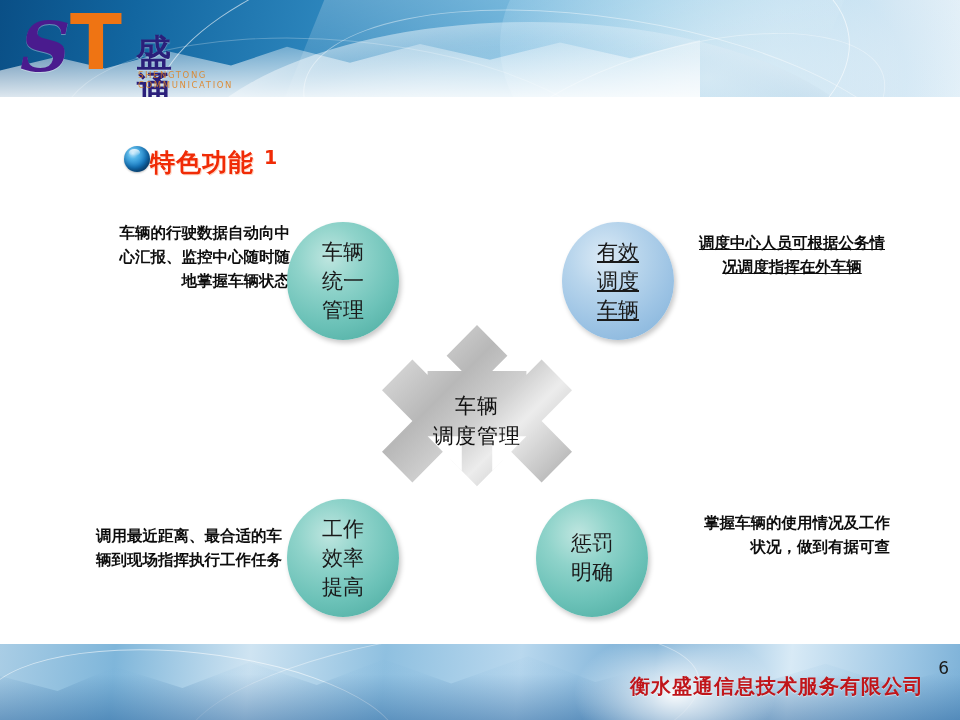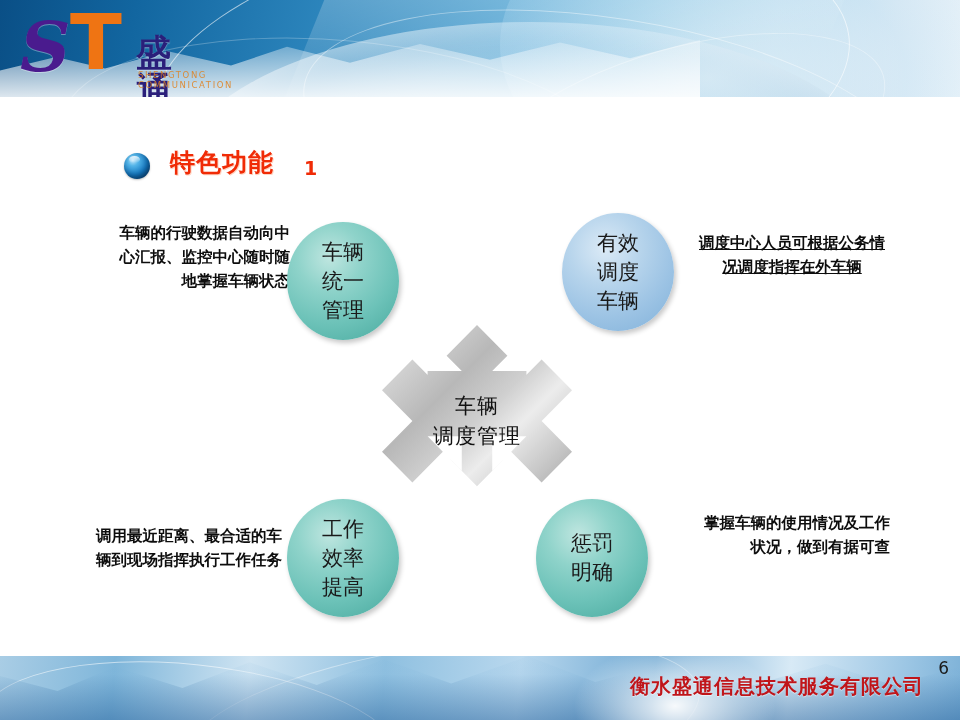--- a/index.html
+++ b/index.html
@@ -59,21 +59,21 @@
     color:#2a1f7a;letter-spacing:4px;
     font-family:"DejaVu Sans","Liberation Sans",sans-serif;
     text-shadow:0 1px 1px rgba(255,255,255,.45);
   }
   .logo-en{
     position:absolute;left:120px;top:58px;font-size:8.5px;letter-spacing:1.6px;
     color:#e0801d;font-weight:normal;opacity:.85;
   }
 
   
-  .title-row{position:absolute;left:124px;top:146px;display:flex;align-items:flex-end;gap:20px;}
+  .title-row{position:absolute;left:124px;top:146px;display:flex;align-items:flex-start;gap:0;}
   .bullet-sphere{
     width:26px;height:26px;border-radius:50%;
     background:radial-gradient(circle at 34% 28%,#bfe6fb 0%,#53b4e8 22%,#1479c4 58%,#0a4e8c 84%,#07396a 100%);
     box-shadow:inset -2px -3px 6px rgba(0,0,0,.35),0 1px 2px rgba(0,0,0,.25);
     position:relative;
   }
   .bullet-sphere::after{
     content:"";position:absolute;left:5px;top:3px;width:11px;height:7px;border-radius:50%;
     background:linear-gradient(to bottom,rgba(255,255,255,.85),rgba(255,255,255,0));
   }
@@ -92,21 +92,21 @@
     font-size:21px;line-height:29px;font-weight:normal;color:#1a1a1a;
     box-shadow:2px 3px 5px rgba(0,0,0,.22);
   }
   .ell-teal{
     background:radial-gradient(circle at 38% 30%,#bfe6e0 0%,#8fd3ca 30%,#6cc2b8 62%,#47a89d 100%);
   }
   .ell-blue{
     background:radial-gradient(circle at 38% 30%,#dbeaf6 0%,#b8d5ec 32%,#9cc3e4 64%,#7fb0d9 100%);
   }
   .e-tl{left:287px;top:127px;}
-  .e-tr{left:562px;top:118px;}
+  .e-tr{left:562px;top:127px;text-decoration:underline;}
   .e-bl{left:287px;top:404px;}
   .e-br{left:536px;top:404px;font-family:Liberation Serif, serif;}
 
   .arrow4{
     position:absolute;left:382px;top:230px;width:190px;height:192px;
     background:linear-gradient(135deg,#e9e9e9 0%,#d5d5d5 14%,#b8b8b8 34%,#cfcfcf 50%,#ececec 62%,#c9c9c9 78%,#a9a9a9 92%,#bdbdbd 100%);
     clip-path:polygon(
       50% 0%,
       66% 16%, 58% 24%, 76% 24%, 76% 42%, 68% 34%,
       84% 18%, 100% 34%, 84% 50%,
@@ -130,21 +130,21 @@
     position:absolute;font-size:15.5px;line-height:24px;color:#0d0d0d;font-weight:bold;
     font-family:"DejaVu Sans","Liberation Sans",sans-serif;
   }
   .st-tl{left:112px;top:126px;width:178px;text-align:right;}
   .st-tr{left:694px;top:136px;width:196px;text-align:center;text-decoration:underline;}
   .st-bl{left:86px;top:412px;width:196px;text-align:right;margin-top:17px;}
   .st-br{left:694px;top:416px;width:196px;text-align:right;}
 
   
   .footer{
-    position:absolute;left:0;bottom:0;width:960px;height:64px;overflow:hidden;
+    position:absolute;left:0;bottom:0;width:960px;height:76px;overflow:hidden;
     background:linear-gradient(95deg,#a9cde5 0%,#7fb6da 12%,#cfe4f2 26%,#8fc0e0 40%,#b9d8ee 54%,#6fa8d2 68%,#d8eaf6 82%,#9cc6e4 94%,#7eb2d8 100%);
   }
   .ftr-wave{position:absolute;left:0;bottom:0;width:960px;height:76px;
     background:linear-gradient(to top,rgba(30,90,150,.45),rgba(120,175,215,.10) 60%,rgba(255,255,255,0));
     clip-path:polygon(0 100%,0 42%,6% 62%,12% 30%,19% 58%,26% 24%,33% 54%,40% 20%,47% 52%,55% 16%,62% 50%,70% 22%,78% 56%,86% 26%,93% 54%,100% 30%,100% 100%);
   }
   .ftr-arc{position:absolute;border:1.2px solid rgba(255,255,255,.55);border-radius:50%;}
   .fa1{left:-20px;top:8px;width:420px;height:150px;transform:rotate(6deg);}
   .fa2{left:180px;top:-10px;width:520px;height:160px;transform:rotate(-8deg);border-color:rgba(255,255,255,.40);}
   .ftr-burst{

